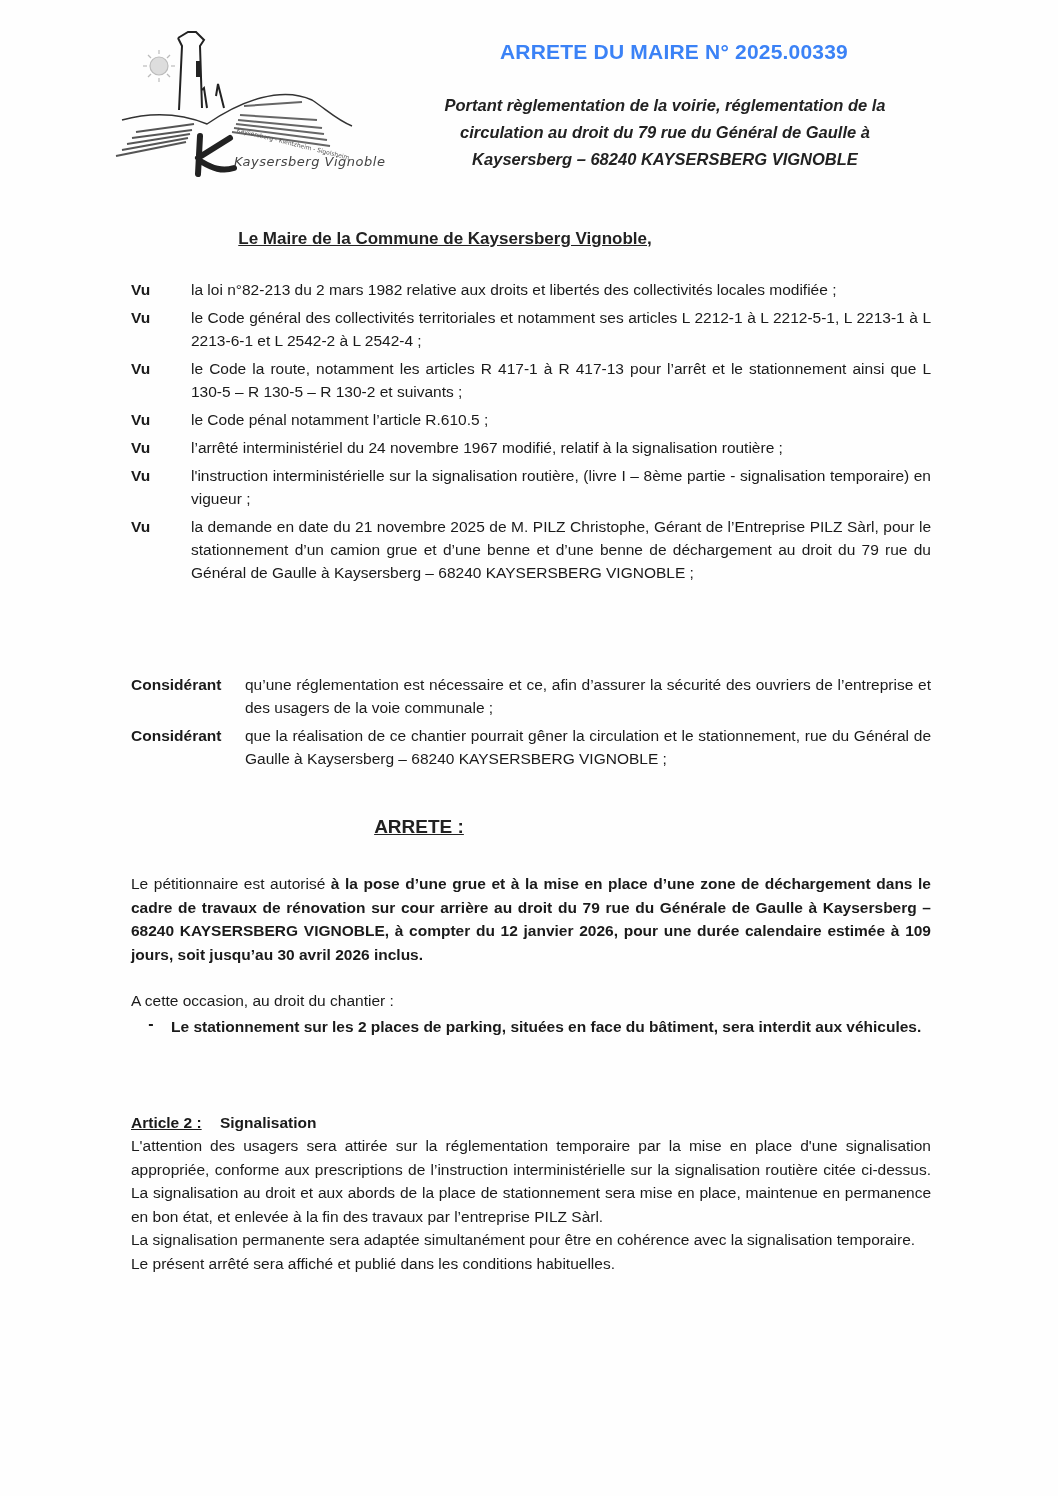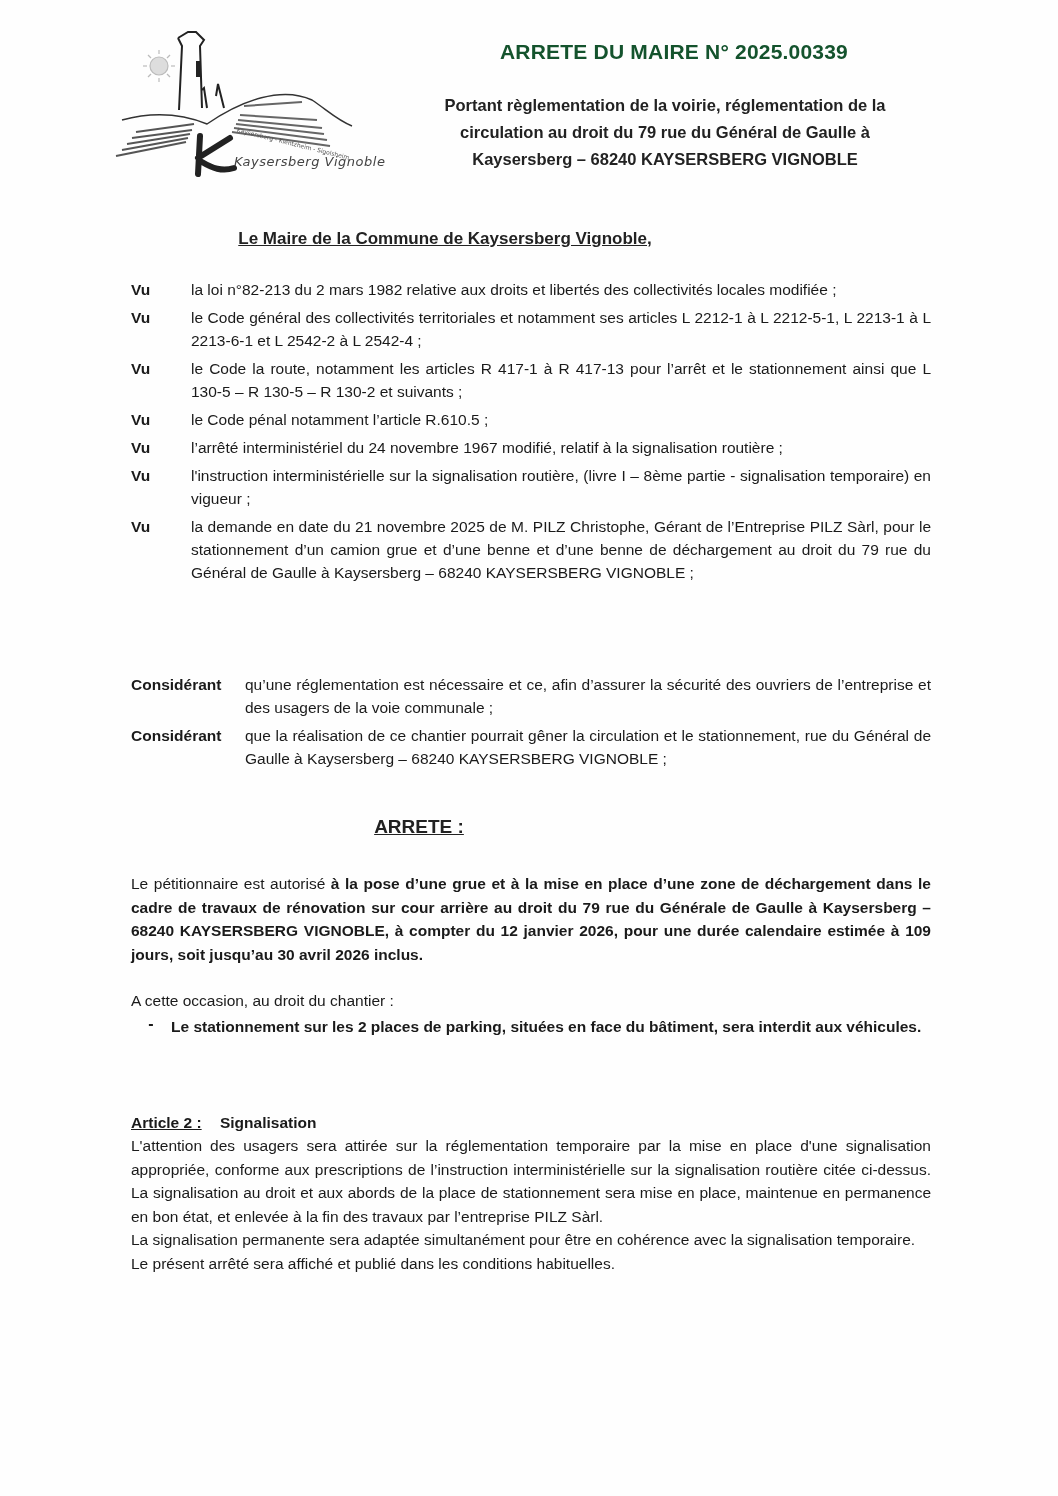--- a/index.html
+++ b/index.html
@@ -19,27 +19,28 @@
     }
     .logo-sub {
       position: absolute; left: 238px; top: 113px; font-size: 6px; color: #555;
       transform: rotate(14deg); transform-origin: left top; white-space: nowrap;
       font-family: "DejaVu Sans", sans-serif;
     }
 
     
     .title {
       position: absolute; left: 500px; top: 40px; width: 440px;
-      font-size: 21px; font-weight: bold; color: #14532d; letter-spacing: 0.2px;
+      font-size: 21px; font-weight: bold; color: #3b82f6; letter-spacing: 0.2px;
       white-space: nowrap;
     }
     .subtitle {
       position: absolute; left: 395px; top: 92px; width: 540px;
       text-align: center; font-size: 16.5px; font-weight: bold; line-height: 27px;
       color: #222;
+      font-style: italic;
     }
 
     .mayor {
       position: absolute; left: 0; width: 890px; top: 229px; text-align: center;
       font-size: 17px; font-weight: bold; text-decoration: underline; color: #222;
     }
 
     
     .vu-list { position: absolute; left: 131px; top: 278px; width: 800px; }
     .vu-item { display: flex; margin-bottom: 5px; }

